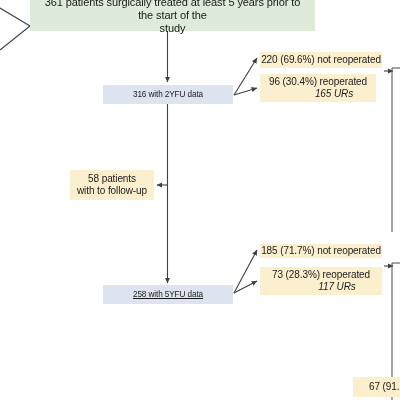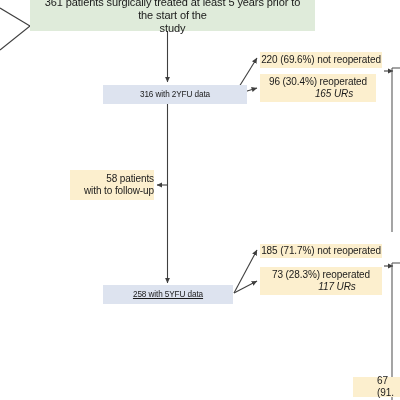--- a/index.html
+++ b/index.html
@@ -53,21 +53,21 @@
   .node .txt {
     display: block;
     width: 100%;
   }
   .ital {
     font-style: italic;
     margin-left: 32px;
   }
   .clip-right {
     justify-content: flex-start;
-    padding-left: 24px;
+    padding-left: 16px;
   }
 </style>
 </head>
 <body>
 
 <div id="canvas">
 
   <svg id="edges" viewBox="0 0 400 400" xmlns="http://www.w3.org/2000/svg">
     <defs>
       <marker id="ah" markerWidth="7" markerHeight="7" refX="5.4" refY="2.6" orient="auto" markerUnits="userSpaceOnUse">
@@ -125,34 +125,34 @@
       <path d="M392,263 L392,400" stroke="#5a5a5a" stroke-width="1.1" fill="none"></path>
       <path d="M392,263 L400,263" stroke="#5a5a5a" stroke-width="1.1" fill="none"></path>
     </g>
   </svg>
 
   <div class="node node-green" style="left:30px; top:0px; width:285px; height:31px; flex-direction:column;">
     <span class="txt">361 patients surgically treated at least 5 years prior to the start of the</span>
     <span class="txt">study</span>
   </div>
 
-  <div class="node node-blue" style="left:103px; top:85px; width:144px; height:19px;">
+  <div class="node node-blue" style="left:103px; top:85px; width:130px; height:19px;">
     <span class="txt">316 with 2YFU data</span>
   </div>
 
   <div class="node node-yellow" style="left:260px; top:52px; width:122px; height:16px;">
     <span class="txt">220 (69.6%) not reoperated</span>
   </div>
 
   <div class="node node-yellow" style="left:260px; top:74px; width:116px; height:28px; flex-direction:column;">
     <span class="txt">96 (30.4%) reoperated</span>
     <span class="txt ital">165 URs</span>
   </div>
 
-  <div class="node node-yellow" style="left:70px; top:170px; width:84px; height:30px; flex-direction:column;text-align:right;">
+  <div class="node node-yellow" style="left:70px; top:170px; width:84px; height:30px; flex-direction:column;">
     <span class="txt">58 patients</span>
     <span class="txt">with to follow-up</span>
   </div>
 
   <div class="node node-blue" style="left:103px; top:285px; width:130px; height:19px;text-decoration:underline;">
     <span class="txt">258 with 5YFU data</span>
   </div>
 
   <div class="node node-yellow" style="left:260px; top:244px; width:122px; height:14px;">
     <span class="txt">185 (71.7%) not reoperated</span>

